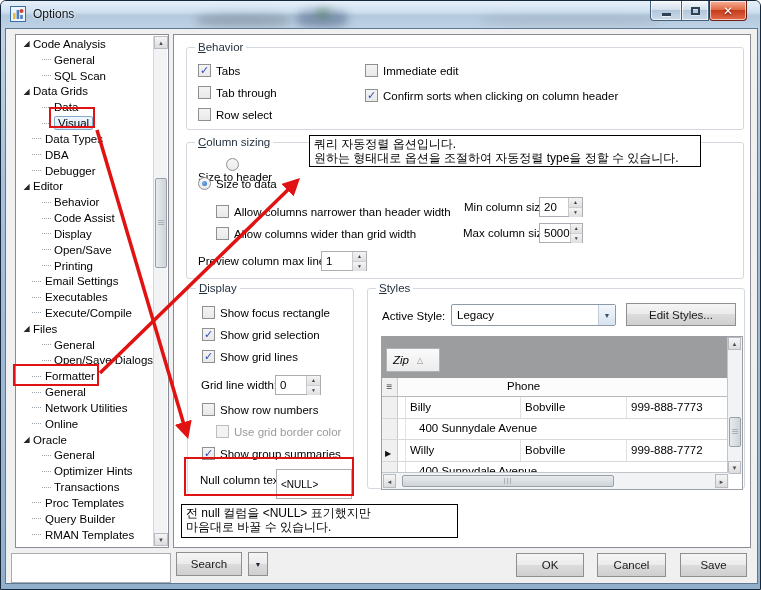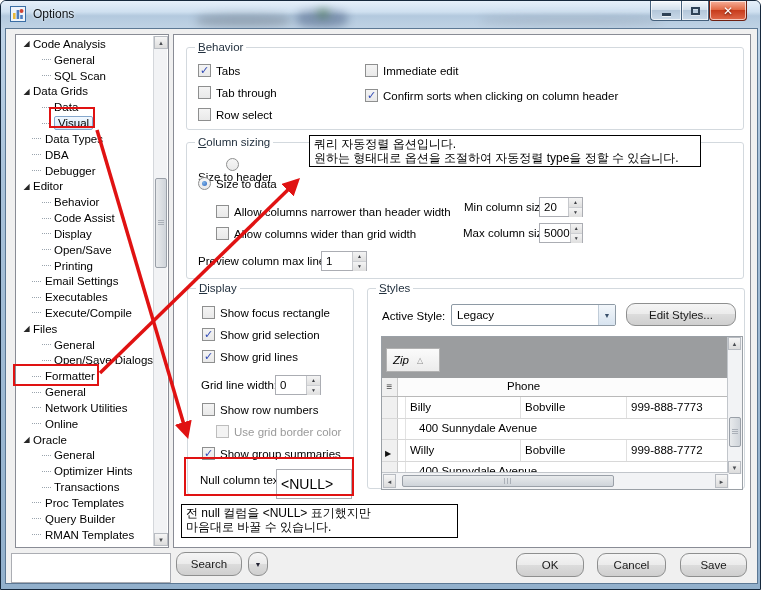--- a/index.html
+++ b/index.html
@@ -46,25 +46,25 @@
   .cb.dis{color:#9a9a9a;}
   .cb.dis .box{border-color:#bdbdbd;background:#f3f3f3;}
   .rad .circ{width:13px;height:13px;border:1px solid #8e8f8f;border-radius:50%;background:linear-gradient(180deg,#f6f6f6,#eaeaea);margin-right:5px;position:relative;flex:0 0 13px;}
   .rad .circ.on:after{content:"";position:absolute;left:3px;top:3px;width:5px;height:5px;border-radius:50%;background:radial-gradient(circle at 35% 35%,#7db4e8,#2f65c0);}
   .flabel{position:absolute;font-size:11.5px;color:#000;white-space:nowrap;}
   .spin{position:absolute;height:20px;border:1px solid #abadb3;background:#fff;display:flex;}
   .spin .sval{flex:1;font-size:11.5px;padding:3px 0 0 4px;}
   .spin .sbtns{width:14px;display:flex;flex-direction:column;border-left:1px solid #c6c8cc;}
   .spin .sb{flex:1;font-size:5px;line-height:9px;text-align:center;color:#3d3f44;background:linear-gradient(180deg,#f4f4f4,#dfdfdf);border-bottom:1px solid #cdcfd3;}
   .spin .sb:last-child{border-bottom:none;}
-  .tinput{position:absolute;border:1px solid #abadb3;background:#fff;font-size:14px;padding:14px 4px;font-family:"Liberation Sans","DejaVu Sans",sans-serif;}
+  .tinput{position:absolute;border:1px solid #abadb3;background:#fff;font-size:10px;padding:14px 4px;font-family:"Liberation Sans","DejaVu Sans",sans-serif;}
   .combo{position:absolute;height:22px;border:1px solid #8e9aa5;background:#fff;display:flex;align-items:center;border-radius:2px;}
   .combo .cval{flex:1;font-size:11.5px;padding-left:5px;}
   .combo .carr{width:17px;text-align:center;font-size:7px;color:#39506b;align-self:stretch;line-height:21px;background:linear-gradient(180deg,#f3f7fb,#d8e4f0);border-left:1px solid #c0ccd8;}
-  .btn{position:absolute;border:1px solid #8e8f8f;border-radius:9px;background:linear-gradient(180deg,#f5f5f5 0%,#ebebeb 49%,#dcdcdc 50%,#cfcfcf 100%);font-size:11.5px;color:#1a1a1a;text-align:center;display:flex;align-items:center;justify-content:center;font-family:"Liberation Sans","DejaVu Sans",sans-serif;}
+  .btn{position:absolute;border:1px solid #8e8f8f;border-radius:0;background:linear-gradient(180deg,#f5f5f5 0%,#ebebeb 49%,#dcdcdc 50%,#cfcfcf 100%);font-size:11.5px;color:#1a1a1a;text-align:center;display:flex;align-items:center;justify-content:center;font-family:"Liberation Sans","DejaVu Sans",sans-serif;}
   
   .pgrid{position:absolute;left:13px;top:47px;width:362px;height:154px;border:1px solid #9aa0a6;background:#fff;overflow:hidden;}
   .pg-band{position:absolute;left:0;top:0;width:347px;height:41px;background:#9b9d9f;}
   .pg-chip{position:absolute;left:4px;top:11px;width:54px;height:24px;background:linear-gradient(180deg,#fbfbfb,#ececec);border:1px solid #b2b2b2;font-size:11.5px;display:flex;align-items:center;padding-left:6px;gap:8px;font-style:italic;}
   .pg-chip .tri{font-size:8px;color:#8e8e8e;}
   .pg-head{position:absolute;left:0;top:41px;width:347px;height:19px;background:#fcfcfc;border-bottom:1px solid #b9b9b9;display:flex;font-size:11.5px;}
   .pg-ind{width:16px;border-right:1px solid #c9c9c9;background:#f0f0f0;text-align:center;color:#444;font-size:10px;line-height:18px;}
   .pg-hcell{padding:2px 0 0 3px;border-right:1px solid #d6d6d6;}
   .pg-rows{position:absolute;left:0;top:60px;width:347px;height:77px;overflow:hidden;}
   .pg-row{display:flex;font-size:11.5px;border-bottom:1px solid #d8d8d8;background:#fff;}

